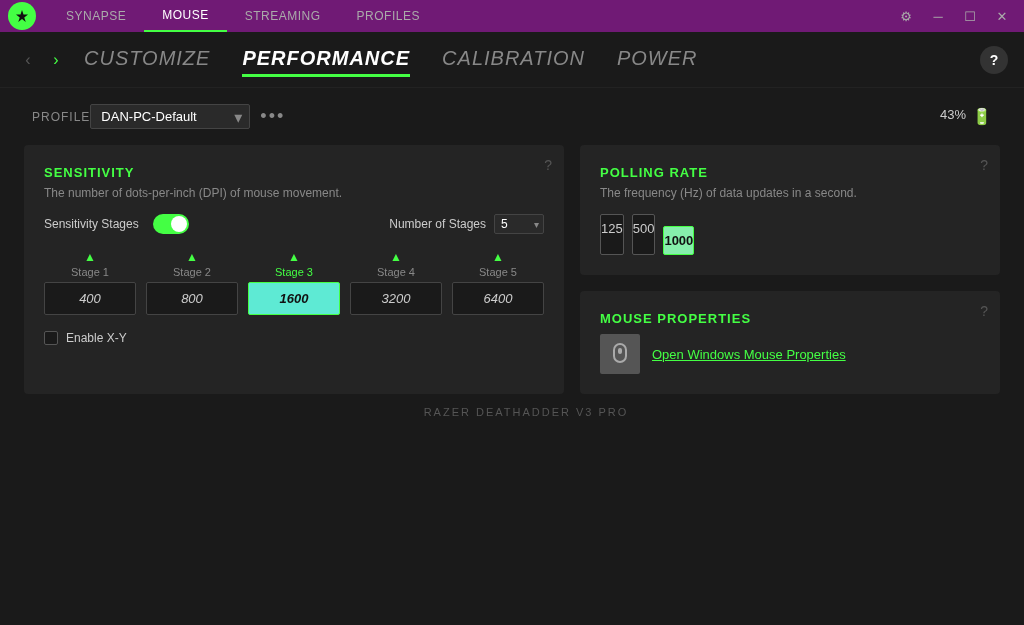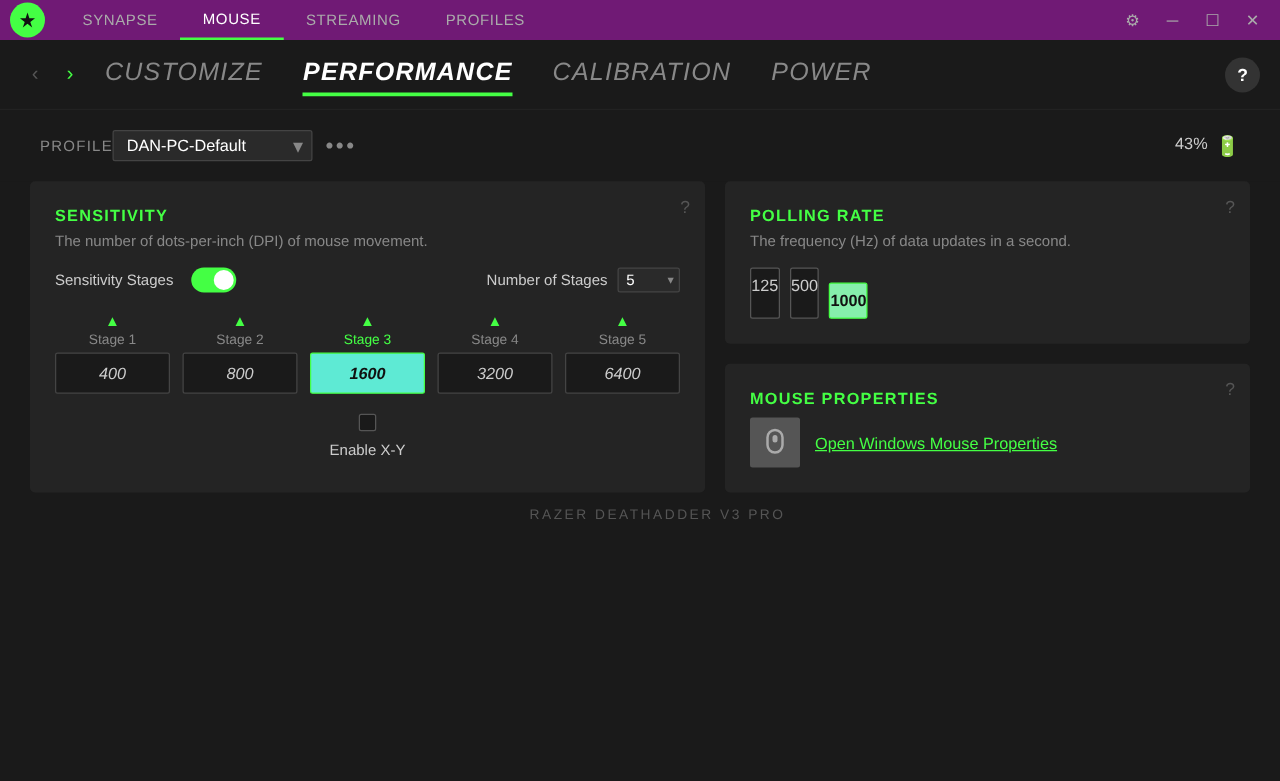--- a/index.html
+++ b/index.html
@@ -350,21 +350,20 @@
       color: #888;
       margin-top: 6px;
     }
 
     
     .checkbox-row {
       display: flex;
       align-items: center;
       gap: 8px;
       margin-top: 8px;
-      flex-direction: column;
     }
     .checkbox-box {
       width: 14px;
       height: 14px;
       background: #1a1a1a;
       border: 1px solid #555;
       border-radius: 2px;
       cursor: pointer;
     }
     .checkbox-label {

